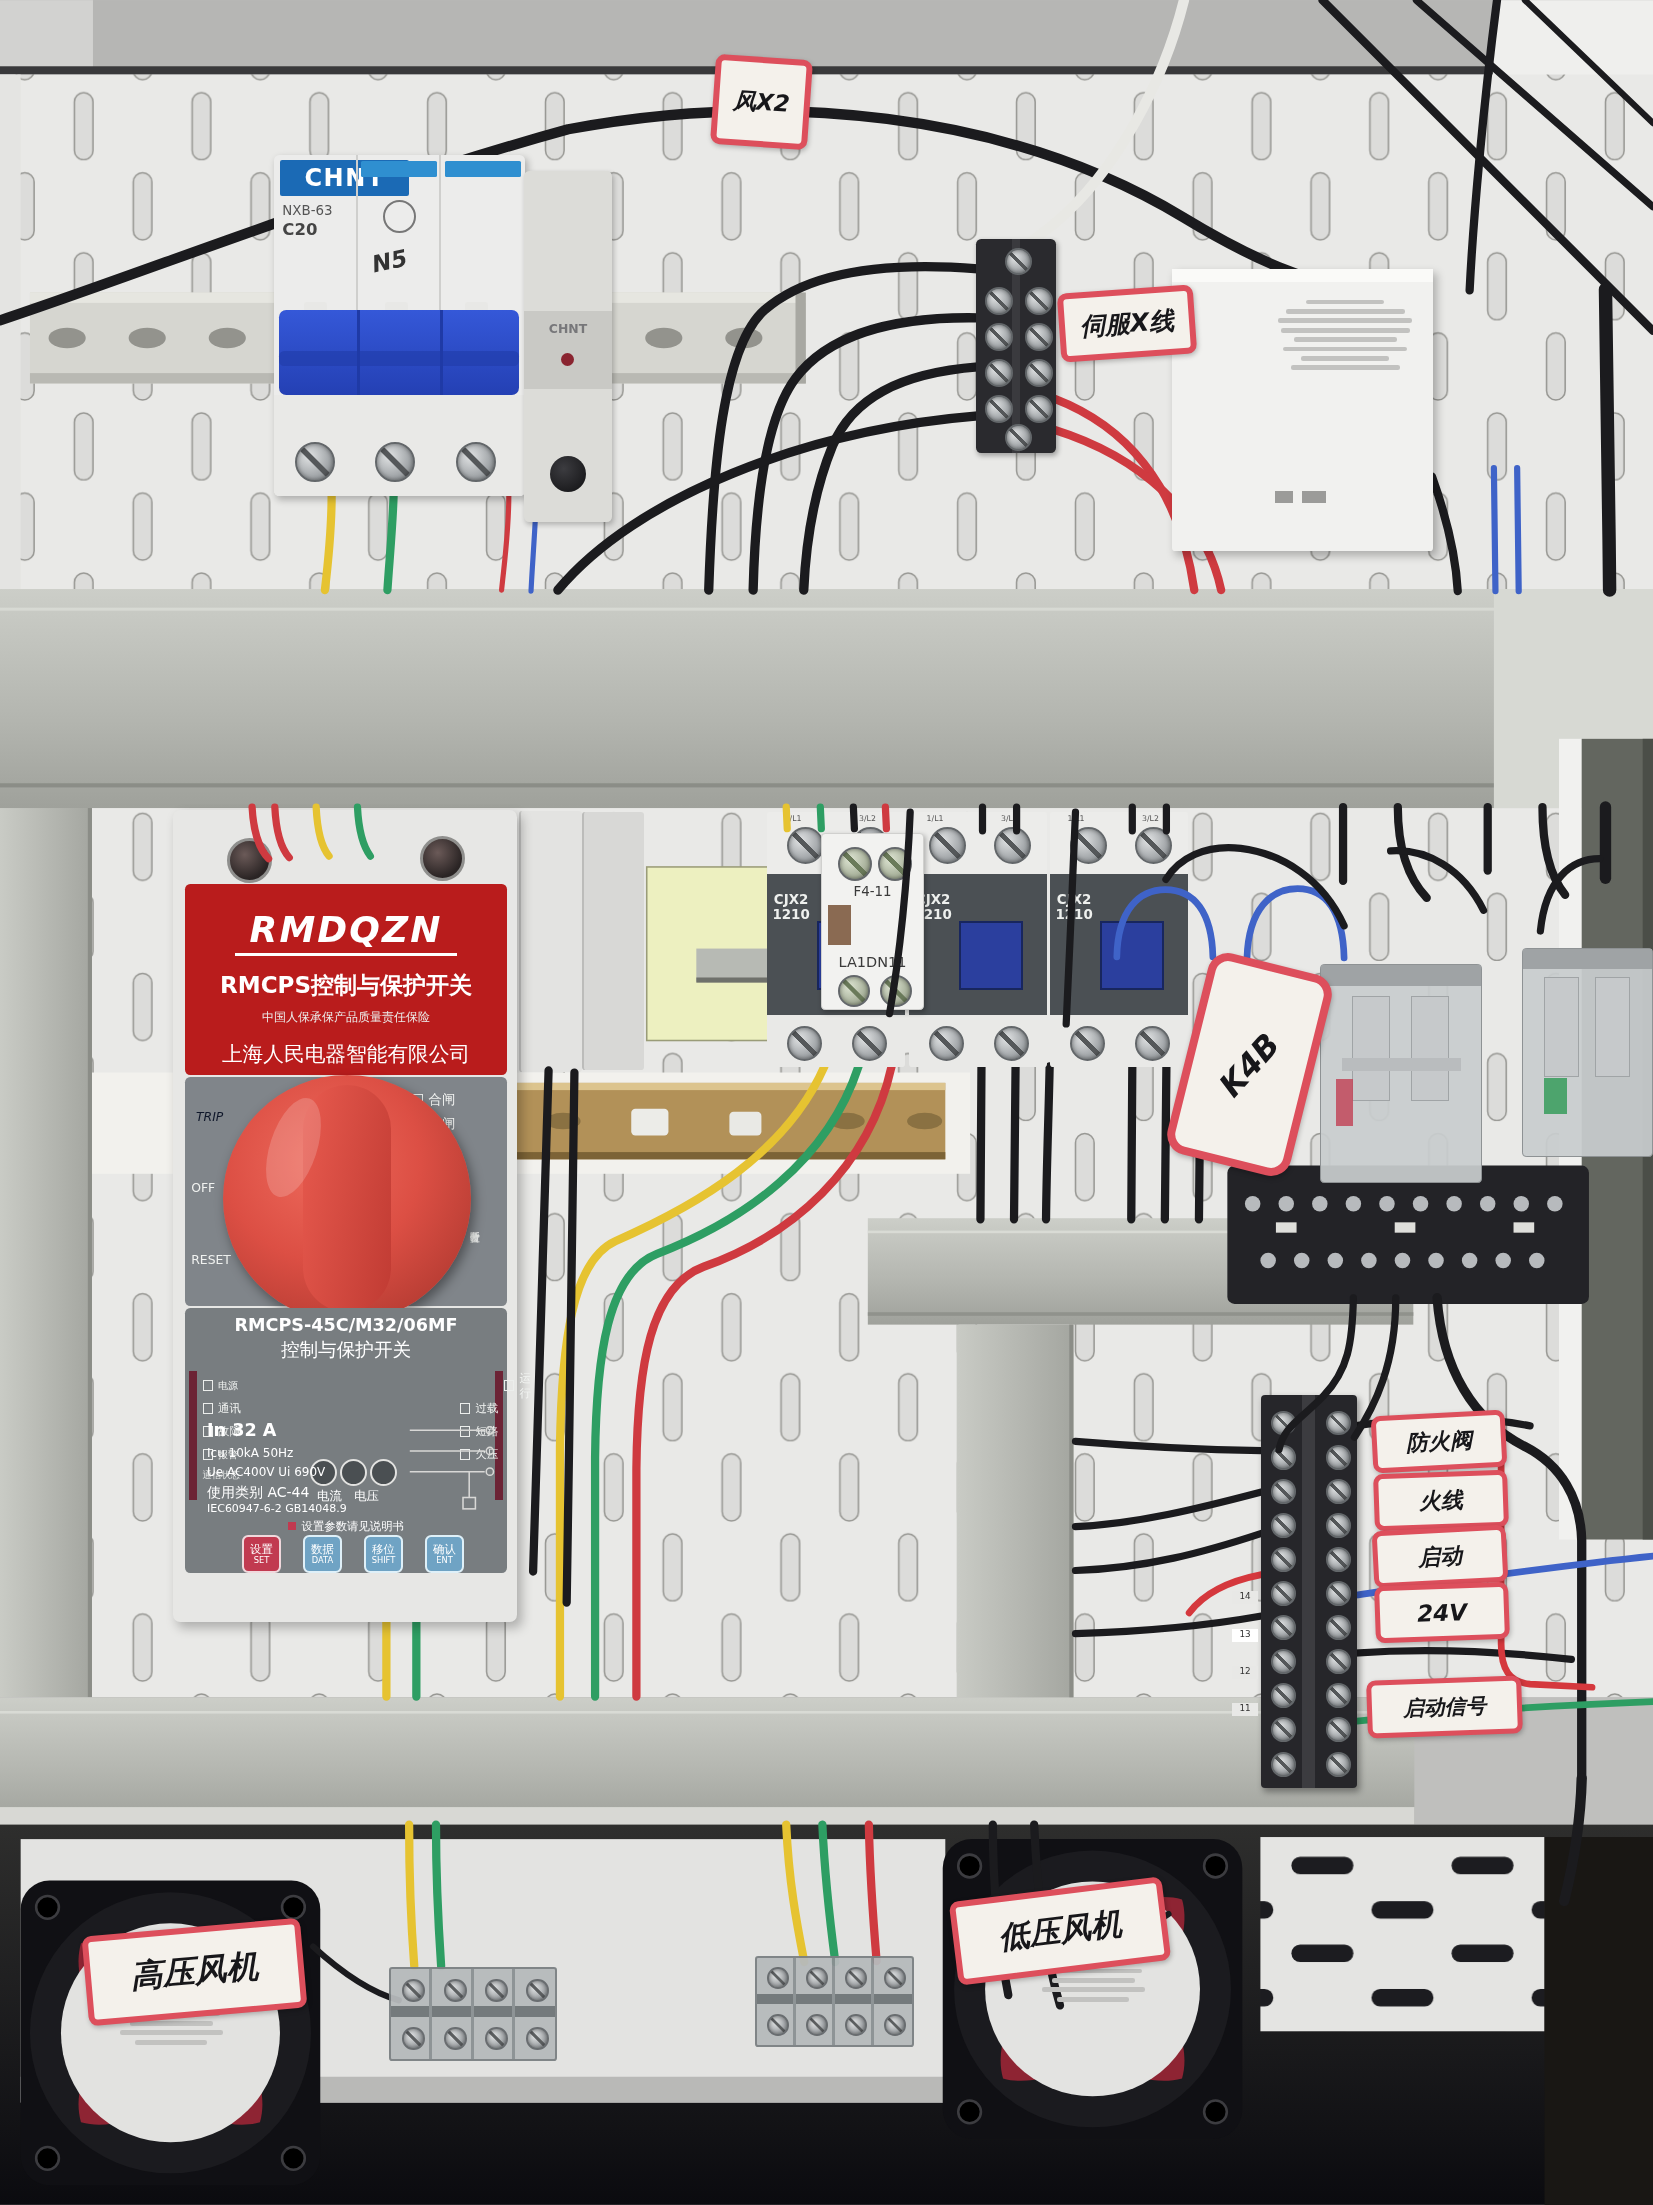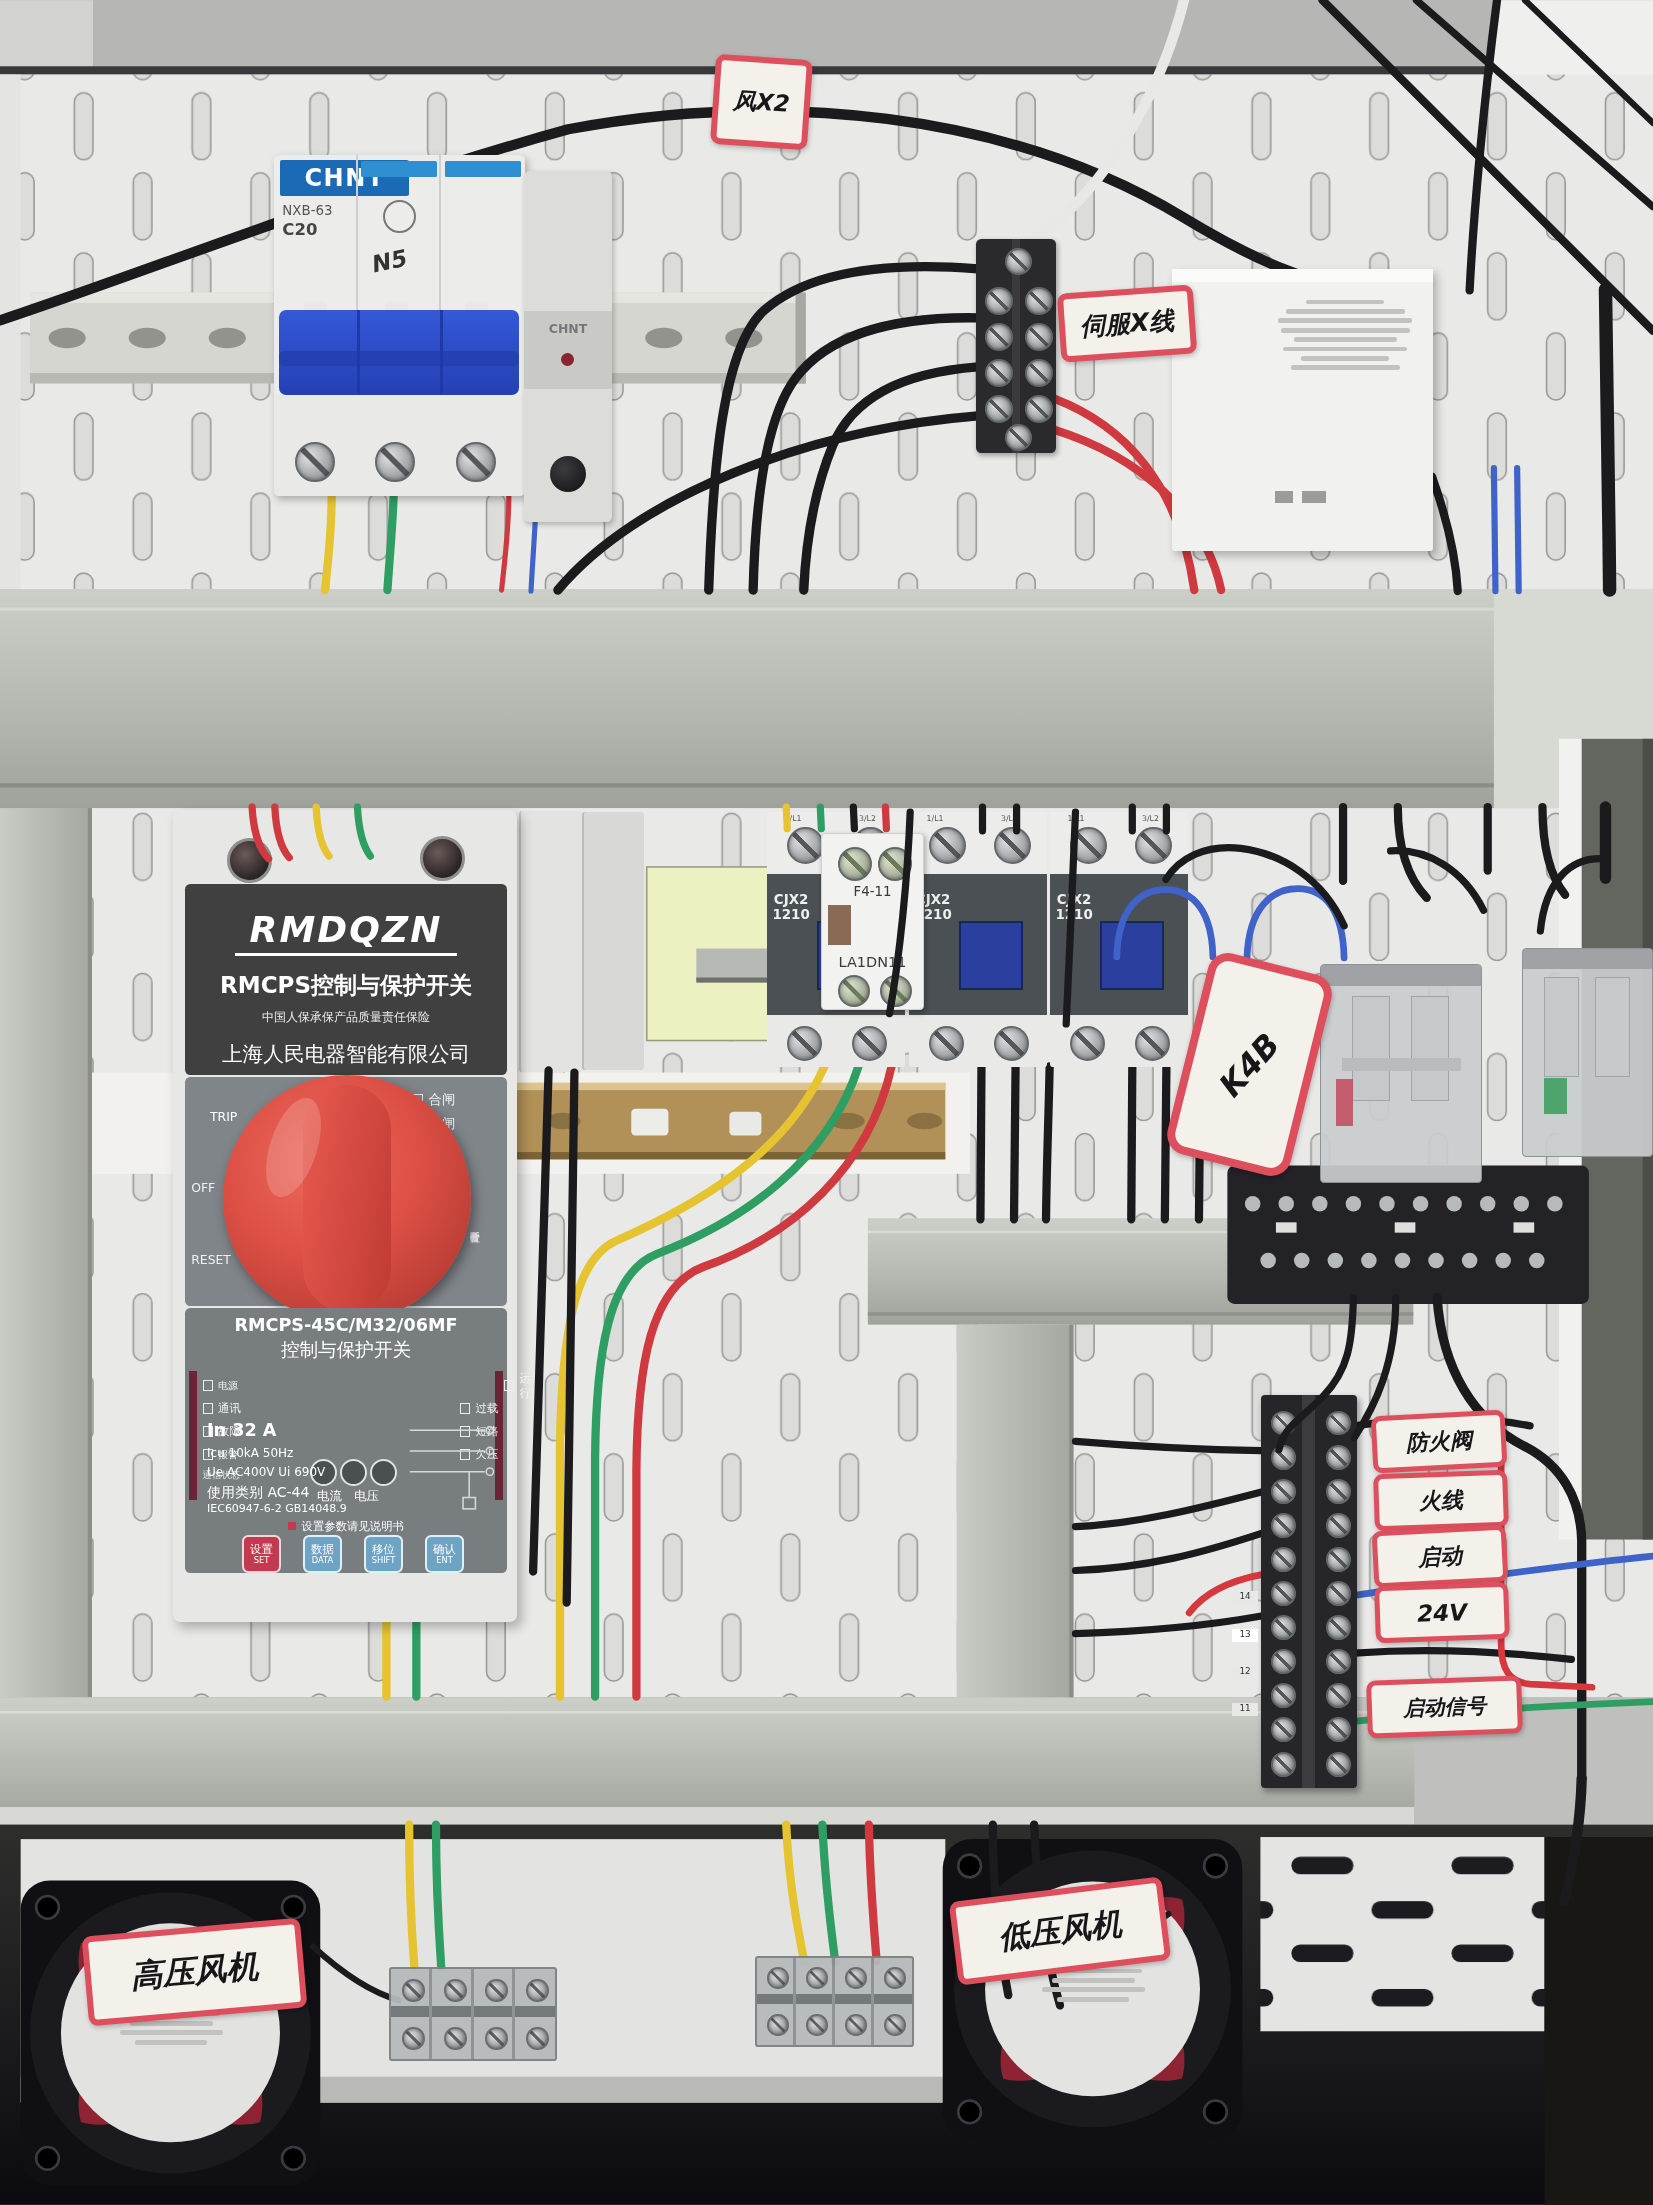--- a/index.html
+++ b/index.html
@@ -306,30 +306,30 @@
   <div class="abs" style="left:130px;top:222px;width:24px;height:12.4px;background:#9b9b99;"></div>
 </div>
 
 <div class="abs z10" style="left:519px;top:811px;width:61px;height:261px;background:#e3e3e1;border-radius:3.1px;border-left:2.1px solid #c6c6c4;"></div>
 <div class="abs z10" style="left:582px;top:812px;width:60px;height:258px;background:#d8d8d6;border-radius:3.1px;border-left:2.1px solid #bcbcba;"></div>
 
 <div class="abs z10" style="left:173px;top:810px;width:344px;height:812px;background:#e7e7e5;border-radius:7.2px;box-shadow:4.1px 5.2px 10.3px rgba(0,0,0,.25);">
   <div class="screwd abs" style="left:54px;top:28px;width:39px;height:39px;"></div>
   <div class="screwd abs" style="left:247px;top:26px;width:39px;height:39px;"></div>
 
-  <div class="abs" style="left:12px;top:74px;width:322px;height:191px;background:#404040;border-radius:5.2px;text-align:center;color:#fff;">
+  <div class="abs" style="left:12px;top:74px;width:322px;height:191px;background:#b91c1c;border-radius:5.2px;text-align:center;color:#fff;">
     <div style="margin-top:25px;font-size:36px;font-weight:900;font-style:italic;letter-spacing:2.1px;">RMDQZN</div>
     <div style="width:222px;height:2.6px;background:#fff;margin:3.1px auto 14.5px;"></div>
     <div style="font-size:23px;font-weight:bold;">RMCPS控制与保护开关</div>
     <div style="font-size:12px;margin-top:8.3px;color:#eceeec;">中国人保承保产品质量责任保险</div>
     <div style="font-size:20.7px;margin-top:13.4px;">上海人民电器智能有限公司</div>
   </div>
 
   <div class="abs" style="left:12px;top:267px;width:322px;height:229px;background:#80858a;border-radius:5.2px;">
-    <div class="abs" style="left:25px;top:32px;font-size:12.4px;color:#ffffff;">TRIP</div>
+    <div class="abs" style="left:11px;top:32px;font-size:12.4px;color:#0f172a;font-style:italic;">TRIP</div>
     <div class="abs" style="left:6.2px;top:103px;font-size:12.4px;color:#f0f2f0;">OFF</div>
     <div class="abs" style="left:6.2px;top:175px;font-size:12.4px;color:#f0f2f0;">RESET</div>
     <div class="abs" style="left:226px;top:11.4px;width:93px;">
       <div class="indrow">
             <span class="indsq"></span>
             <span>合闸</span>
           </div>
       <div class="indrow">
             <span class="indsq"></span>
             <span>分闸</span>

